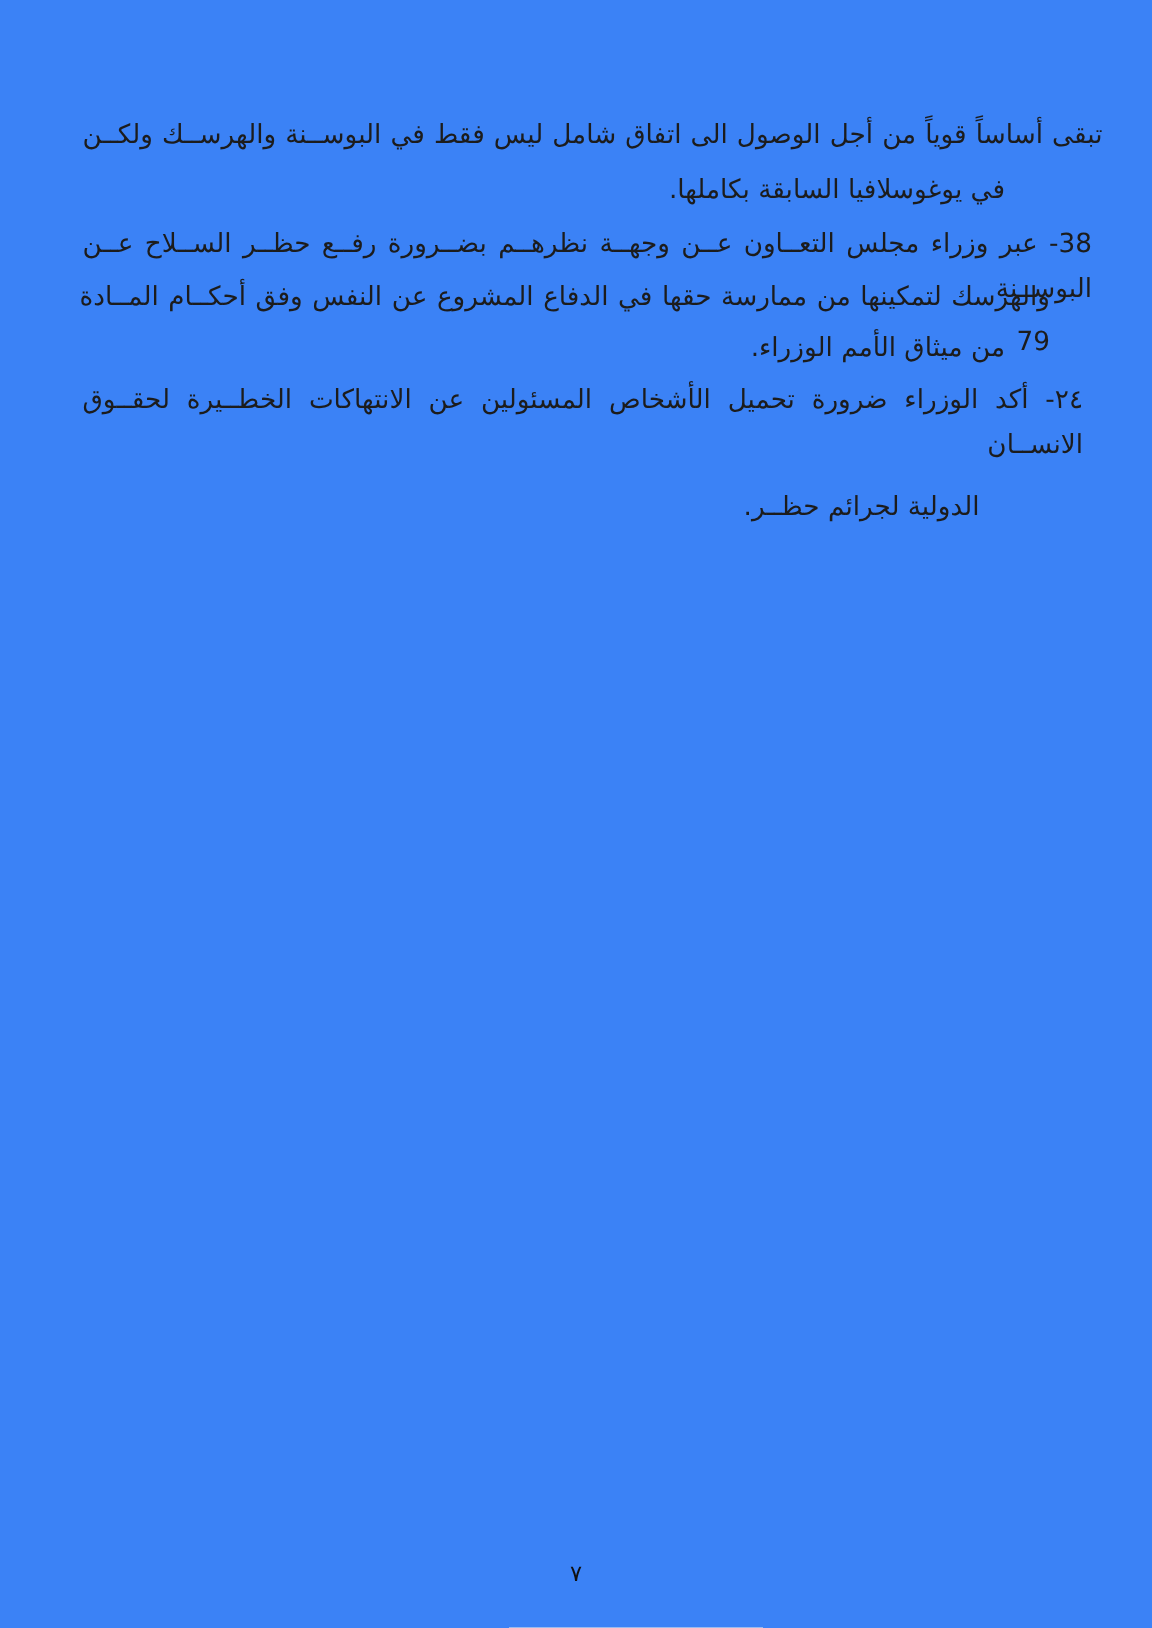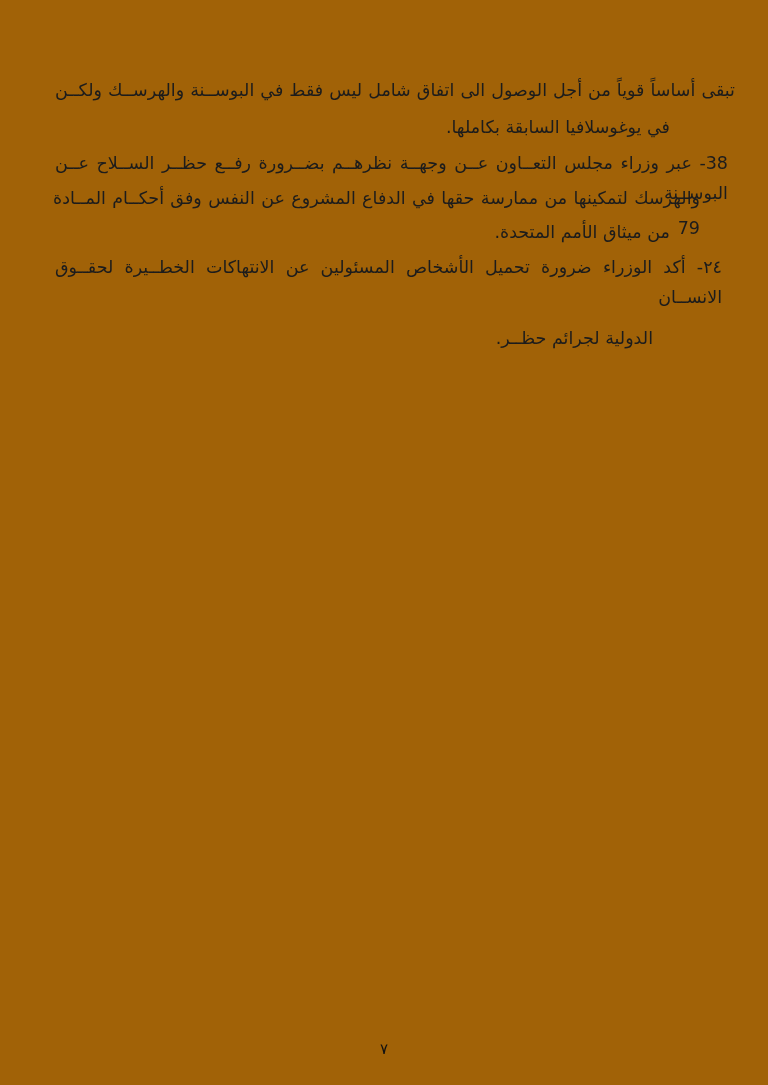--- a/index.html
+++ b/index.html
@@ -1,21 +1,21 @@
 <!DOCTYPE html>
 <html lang="ar"><head>
 <meta charset="utf-8">
 <style>
   html, body { margin: 0; padding: 0; background: #e8e8e8; }
   .page {
     position: relative;
     width: 768px;
     height: 1085px;
     margin: 0 auto;
-    background: #a16207;
+    background: #3b82f6;
     font-family: "DejaVu Sans", sans-serif;
     color: #1c1c1c;
     overflow: hidden;
   }
   .line {
     position: absolute;
     direction: rtl;
     unicode-bidi: plaintext;
     font-size: 17.5px;
     line-height: 30px;
@@ -57,21 +57,21 @@
 <div class="page">
 
   <div class="line full l-i1" dir="rtl" lang="ar">تبقى أساساً قوياً من أجل الوصول الى اتفاق شامل ليس فقط في البوســنة والهرســك ولكــن</div>
 
   <div class="line short l-i2" dir="rtl" lang="ar">في يوغوسلافيا السابقة بكاملها.</div>
 
   <div class="line full l-231" dir="rtl" lang="ar">38- عبر وزراء مجلس التعــاون عــن وجهــة نظرهــم بضــرورة رفــع حظــر الســلاح عــن البوســنة</div>
 
   <div class="line full l-232" dir="rtl" lang="ar">والهرسك لتمكينها من ممارسة حقها في الدفاع المشروع عن النفس وفق أحكــام المــادة 79</div>
 
-  <div class="line short l-233" dir="rtl" lang="ar">من ميثاق الأمم المتحدة.</div>
+  <div class="line short l-233" dir="rtl" lang="ar">من ميثاق الأمم الوزراء.</div>
 
   <div class="line full l-241" dir="rtl" lang="ar">٢٤- أكد الوزراء ضرورة تحميل الأشخاص المسئولين عن الانتهاكات الخطــيرة لحقــوق الانســان</div>
 
 
   <div class="line short l-243" dir="rtl" lang="ar">الدولية لجرائم حظــر.</div>
 
 
 
   <div class="page-number">٧</div>
 

